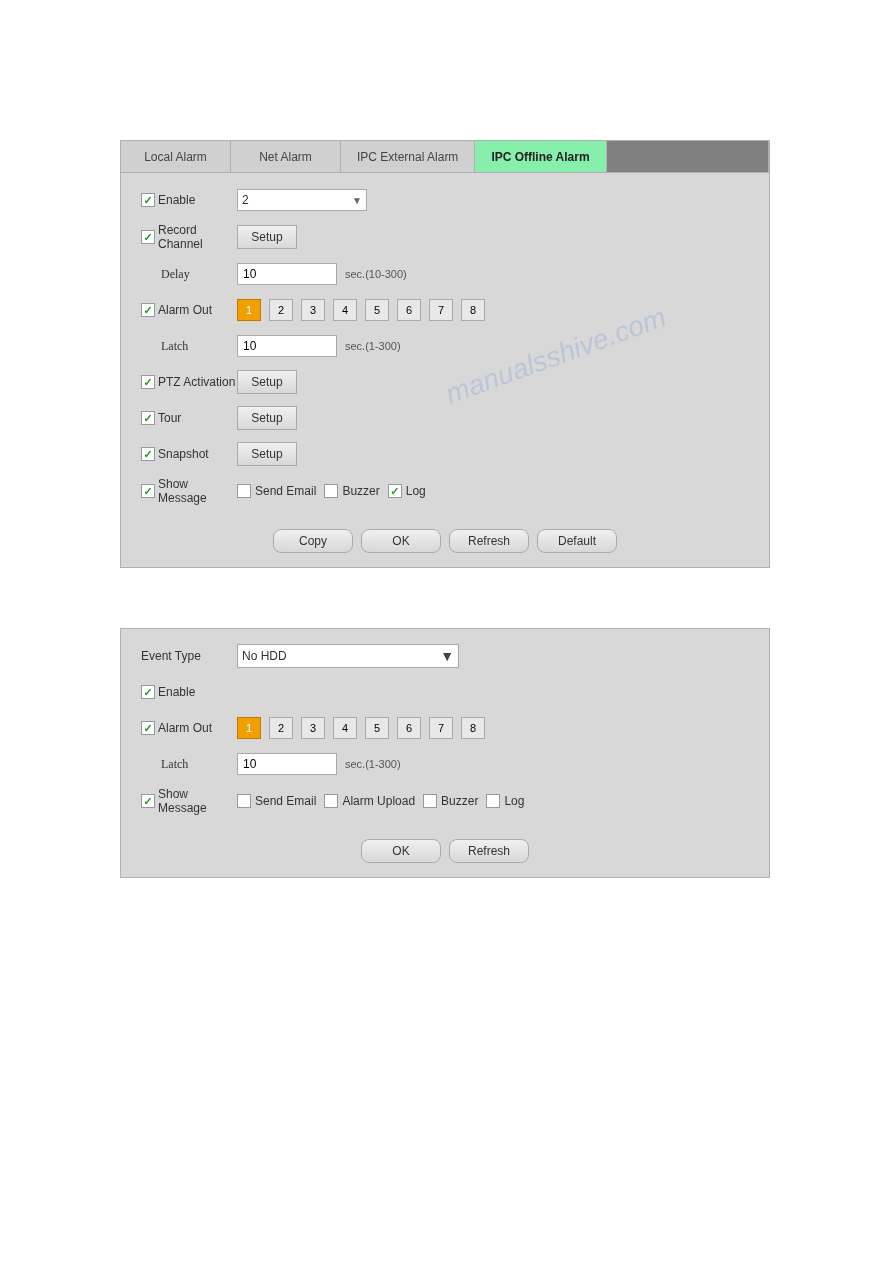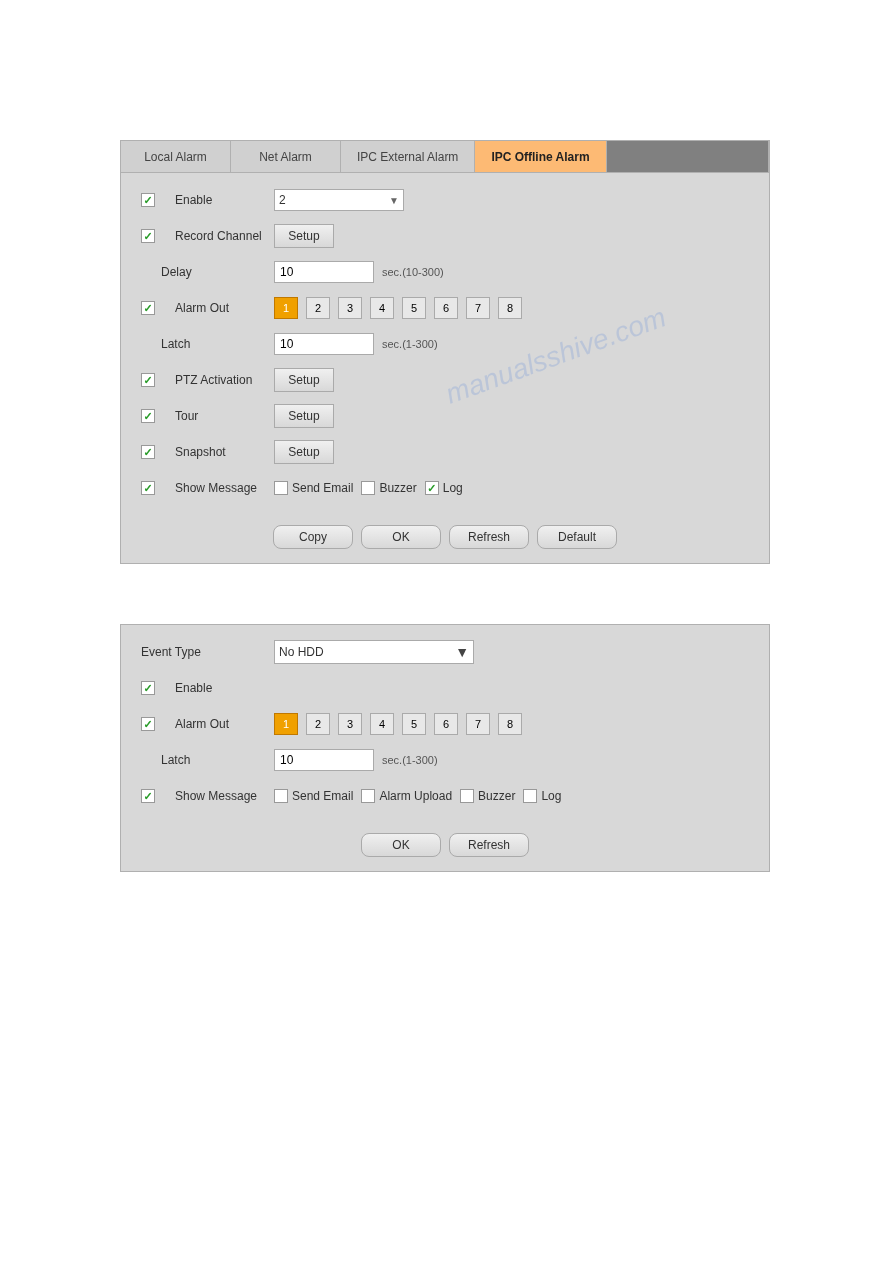--- a/index.html
+++ b/index.html
@@ -42,21 +42,21 @@
       padding: 0 16px;
       font-size: 12px;
       color: #444;
       border-right: 1px solid #b0b0b0;
       cursor: pointer;
       background: #d0d0d0;
       min-width: 110px;
     }
 
     .tab.active {
-      background: #fdba74;
+      background: #86efac;
       color: #222;
       font-weight: bold;
     }
 
     .tab.dark {
       background: #808080;
       color: #808080;
       min-width: 30px;
       flex: 1;
     }
@@ -68,30 +68,31 @@
 
     
     .form-row {
       display: flex;
       align-items: center;
       margin-bottom: 10px;
       min-height: 26px;
     }
 
     .form-label {
-      width: 133px;
+      width: 96px;
       font-size: 12px;
       color: #333;
       display: flex;
       align-items: center;
-      gap: 20px;
+      gap: 3px;
     }
 
     .form-label.indent {
       padding-left: 20px;
+      font-family: Liberation Serif, serif;
     }
 
     .form-content {
       display: flex;
       align-items: center;
       gap: 8px;
       flex: 1;
     }
 
     
@@ -208,21 +209,21 @@
       position: relative;
     }
 
     
     .select-box {
       height: 24px;
       border: 1px solid #aaa;
       background: #fff;
       padding: 0 4px;
       font-size: 12px;
-      width: 200px;
+      width: 222px;
       display: flex;
       align-items: center;
       justify-content: space-between;
       cursor: pointer;
     }
     .select-arrow {
       font-size: 14px;
       color: #444;
     }
 

